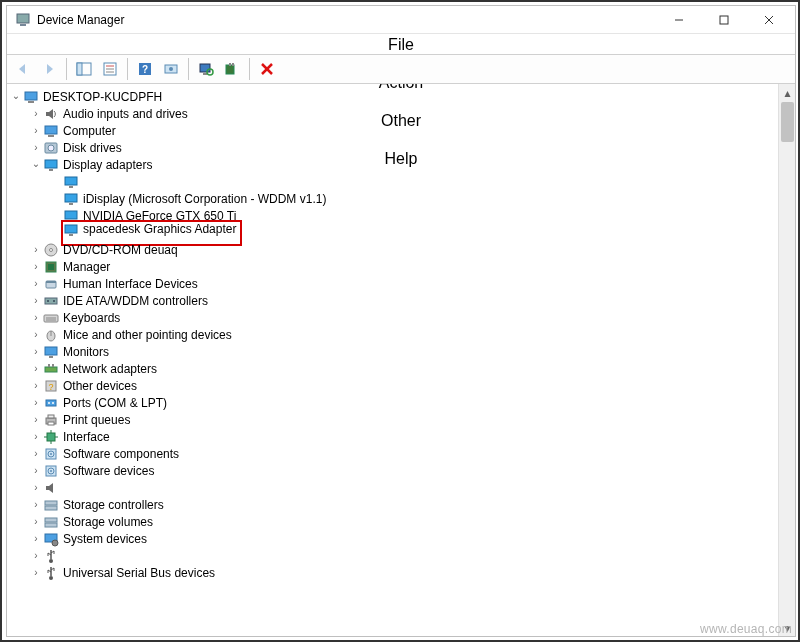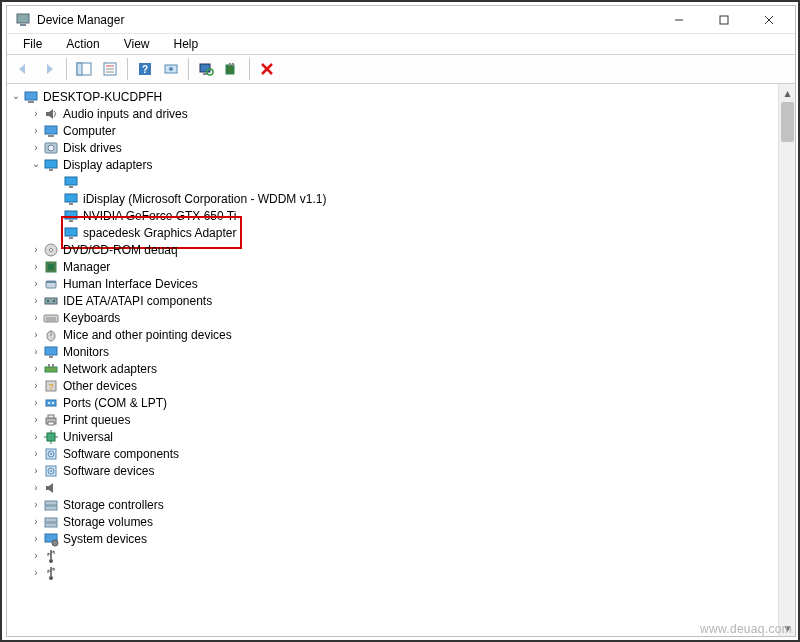--- a/index.html
+++ b/index.html
@@ -51,22 +51,23 @@
     display: flex; align-items: center; justify-content: center;
     color: #555;
   }
   .win-btn svg { width: 10px; height: 10px; }
   
   .menubar {
     height: 20px;
     display: flex;
     align-items: center;
     padding: 0 6px;
-    font-size: 12px;
-    gap: 4px;
+    font-size: 16px;
+    gap: 16px;
+    flex-direction: column;
   }
   .menu-item { padding: 2px 10px; }
   
   .toolbar {
     height: 30px;
     border-top: 1px solid #d0d0d0;
     border-bottom: 1px solid #d0d0d0;
     display: flex;
     align-items: center;
     padding: 0 4px;
@@ -130,21 +131,21 @@
   .node-icon {
     width: 16px; height: 16px; margin-right: 4px;
     display:inline-flex;align-items:center;justify-content:center;
   }
   .node-icon svg { width:16px; height:16px; }
   .label {}
   .highlight-box {
     border: 2px solid #d40000;
     padding: 0 4px 0 0;
     margin-left: -2px;
-    display:flex;align-items:center;height:33px;
+    display:flex;height:26px;
   }
   .watermark {
     position: absolute;
     right: 6px; bottom: 4px;
     font-size: 12px;
     color: #b5b5b5;
     letter-spacing: .3px;
   }
 </style>
 </head>
@@ -178,21 +179,21 @@
               <line x1="1" y1="1" x2="9" y2="9" stroke="#333" stroke-width="1"></line>
               <line x1="9" y1="1" x2="1" y2="9" stroke="#333" stroke-width="1"></line>
             </svg>
           </div>
     </div>
   </div>
 
   <div class="menubar">
     <div class="menu-item">File</div>
     <div class="menu-item">Action</div>
-    <div class="menu-item">View</div>
+    <div class="menu-item">Other</div>
     <div class="menu-item">Help</div>
   </div>
 
   <div class="toolbar">
     <div class="tool-btn disabled" title="Back">
       <svg viewBox="0 0 16 16">
             <path d="M10 3 L4 8 L10 13 Z" fill="#4a86c5"></path>
           </svg>
     </div>
     <div class="tool-btn disabled" title="Forward">
@@ -390,21 +391,21 @@
           <div class="row">
             <span class="indent" style="width: 20px;"></span>
             <span class="expander">›</span>
             <span class="node-icon">
               <svg xmlns="http://www.w3.org/2000/svg" viewBox="0 0 16 16">
                 <rect x="2" y="5" width="12" height="6" fill="#8aa" stroke="#567"></rect>
                 <circle cx="5" cy="8" r="1" fill="#345"></circle>
                 <circle cx="11" cy="8" r="1" fill="#345"></circle>
               </svg>
             </span>
-            <span class="label">IDE ATA/ATAPI components</span>
+            <span class="label">IDE ATA/WDDM controllers</span>
           </div>
           <div class="row">
             <span class="indent" style="width: 20px;"></span>
             <span class="expander">›</span>
             <span class="node-icon">
               <svg xmlns="http://www.w3.org/2000/svg" viewBox="0 0 16 16">
                 <rect x="1" y="5" width="14" height="7" rx="1" fill="#d6d6d6" stroke="#888"></rect>
                 <line x1="3" y1="8" x2="13" y2="8" stroke="#888"></line>
                 <line x1="3" y1="10" x2="13" y2="10" stroke="#888"></line>
               </svg>
@@ -485,21 +486,21 @@
             <span class="expander">›</span>
             <span class="node-icon">
               <svg xmlns="http://www.w3.org/2000/svg" viewBox="0 0 16 16">
                 <rect x="4" y="4" width="8" height="8" fill="#4a7" stroke="#274"></rect>
                 <line x1="8" y1="1" x2="8" y2="4" stroke="#274"></line>
                 <line x1="8" y1="12" x2="8" y2="15" stroke="#274"></line>
                 <line x1="1" y1="8" x2="4" y2="8" stroke="#274"></line>
                 <line x1="12" y1="8" x2="15" y2="8" stroke="#274"></line>
               </svg>
             </span>
-            <span class="label">Universal</span>
+            <span class="label">Interface</span>
           </div>
           <div class="row">
             <span class="indent" style="width: 20px;"></span>
             <span class="expander">›</span>
             <span class="node-icon">
               <svg xmlns="http://www.w3.org/2000/svg" viewBox="0 0 16 16">
                 <rect x="3" y="3" width="10" height="10" fill="#cde3f3" stroke="#5b8bb4"></rect>
                 <circle cx="8" cy="8" r="3" fill="none" stroke="#5b8bb4"></circle>
                 <circle cx="8" cy="8" r="1" fill="#5b8bb4"></circle>
               </svg>
@@ -576,20 +577,21 @@
             <span class="indent" style="width: 20px;"></span>
             <span class="expander">›</span>
             <span class="node-icon">
               <svg xmlns="http://www.w3.org/2000/svg" viewBox="0 0 16 16">
                 <circle cx="8" cy="13" r="2" fill="#555"></circle>
                 <line x1="8" y1="2" x2="8" y2="11" stroke="#555" stroke-width="1.5"></line>
                 <path d="M8 5 L11 3 L11 6" fill="none" stroke="#555"></path>
                 <path d="M8 7 L5 5 L5 8" fill="none" stroke="#555"></path>
               </svg>
             </span>
+            <span class="label">Universal Serial Bus devices</span>
           </div>
         </div>
     <div class="scrollbar">
       <div class="scroll-arrow up">▴</div>
       <div class="scroll-thumb"></div>
       <div class="scroll-arrow down">▾</div>
     </div>
   </div>
 
 </div>

